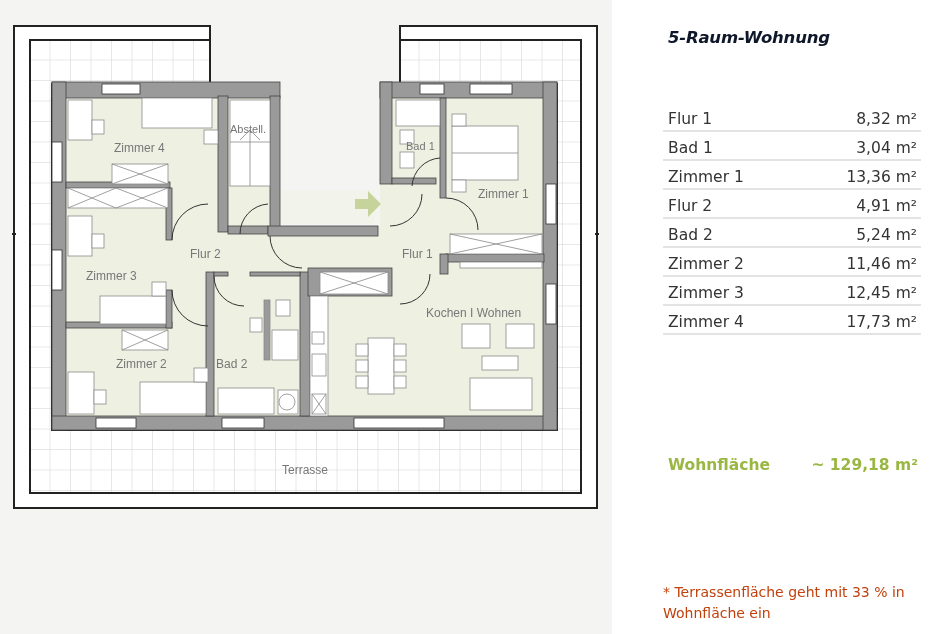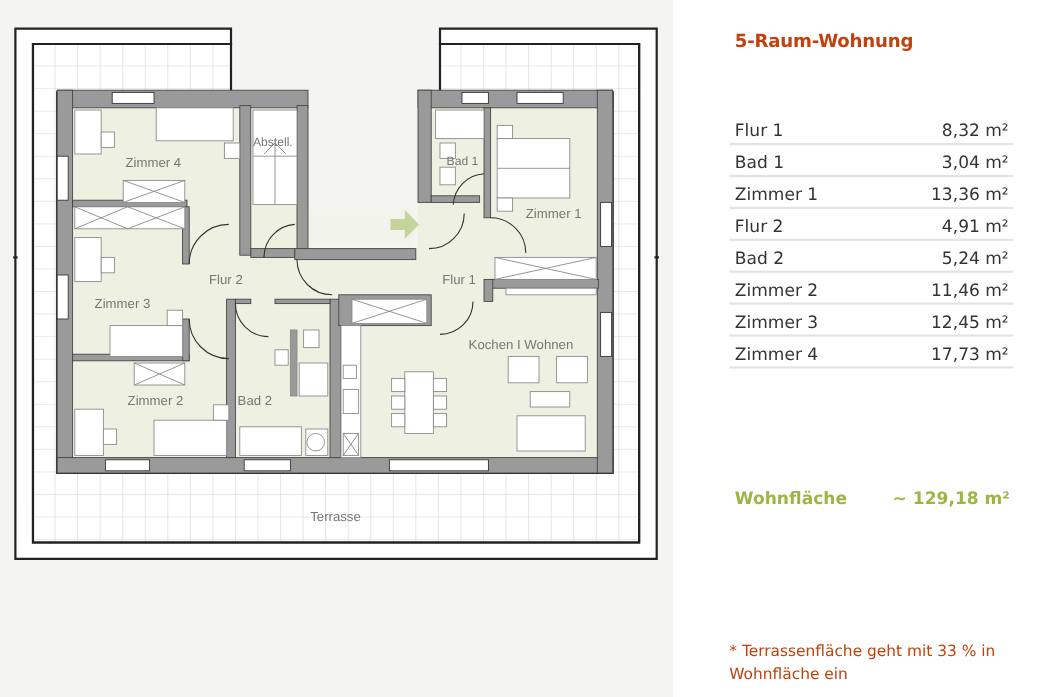--- a/index.html
+++ b/index.html
@@ -1,24 +1,24 @@
 <!DOCTYPE html>
 <html><head>
 <meta charset="utf-8">
 <style>
   html, body { margin:0; padding:0; }
   body { width:951px; height:634px; background:#ffffff; position:relative; overflow:hidden; font-family:"DejaVu Sans", sans-serif; }
   .plan-panel { position:absolute; left:0; top:0; width:612px; height:634px; background:#f4f4f2; }
   .plan-svg { position:absolute; left:0; top:0; }
   .info { position:absolute; left:663px; top:0; width:260px; }
-  .title { position:absolute; left:5px; top:28px; font-size:16.5px; font-weight:bold; color:#c2410c; white-space:nowrap; letter-spacing:-0.2px; }
+  .title { position:absolute; left:5px; top:28px; font-size:16.5px; font-weight:bold; color:#0f172a; white-space:nowrap; letter-spacing:-0.2px;font-style:italic; }
   .table { position:absolute; left:0; top:104px; width:258px; }
   .row { height:28px; border-bottom:2px solid #e3e3e3; display:flex; justify-content:space-between; align-items:flex-end; padding:0 4px 1px 5px; box-sizing:border-box; margin-bottom:1px; }
   .row .name, .row .val { font-size:15.5px; color:#333; line-height:20px; white-space:nowrap; }
-  .total { position:absolute; left:5px; top:444px; width:250px; display:flex; justify-content:space-between; color:#9ab744; font-weight:bold; font-size:15.5px; }
+  .total { position:absolute; left:5px; top:456px; width:250px; display:flex; justify-content:space-between; color:#9ab744; font-weight:bold; font-size:15.5px; }
   .note { position:absolute; left:0px; top:582px; width:270px; font-size:14px; line-height:21px; color:#c2410c; }
   .room-label { font-family:"Liberation Sans", sans-serif; font-size:12px; fill:#777; }
 </style>
 </head>
 <body>
 
 <div class="plan-panel">
   <svg class="plan-svg" width="612" height="634" viewBox="0 0 612 634">
     <defs>
       <pattern id="tiles" x="30" y="40" width="20.5" height="20.5" patternUnits="userSpaceOnUse">

